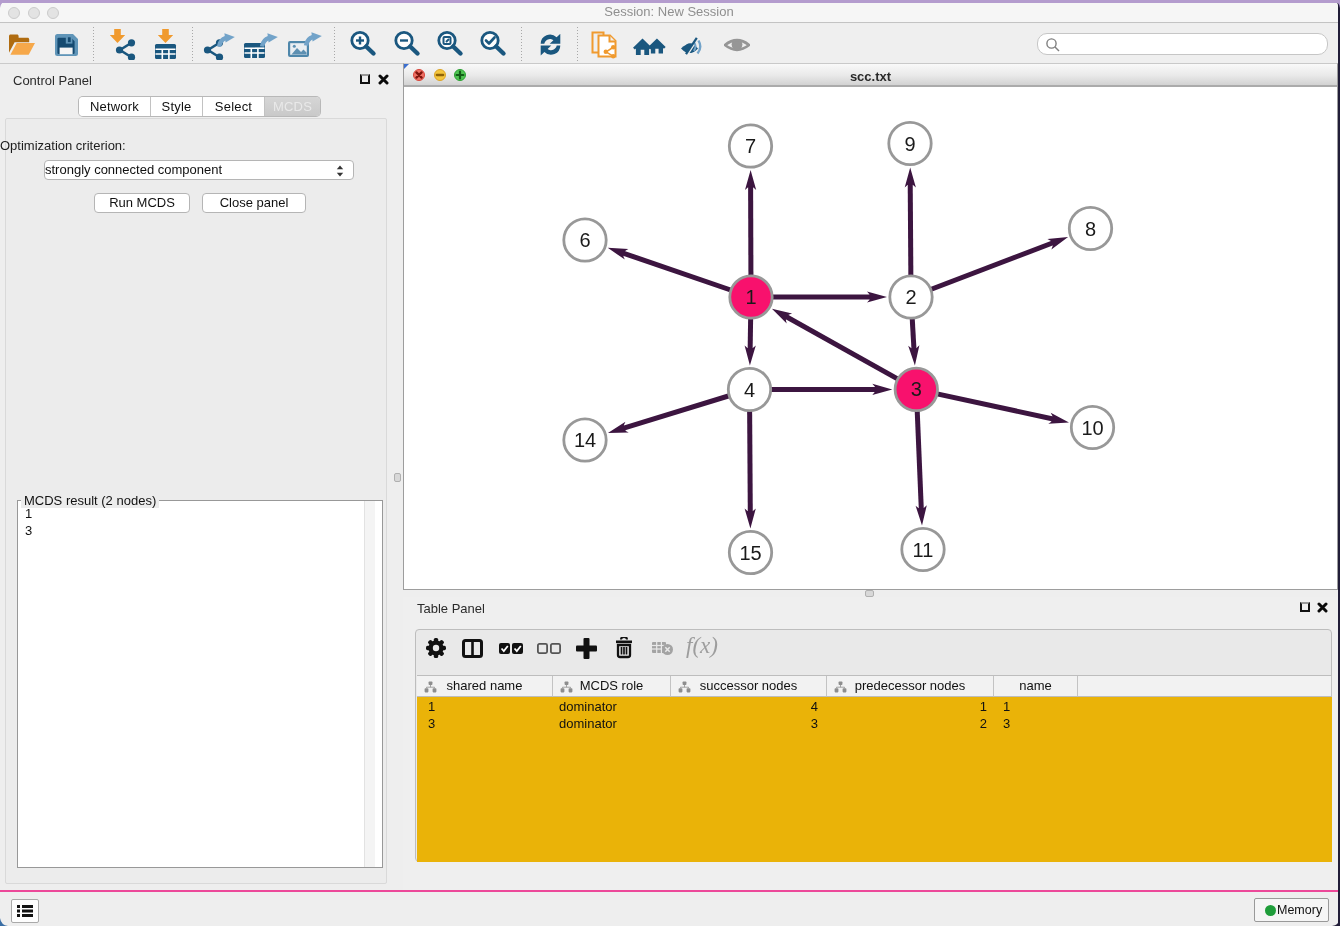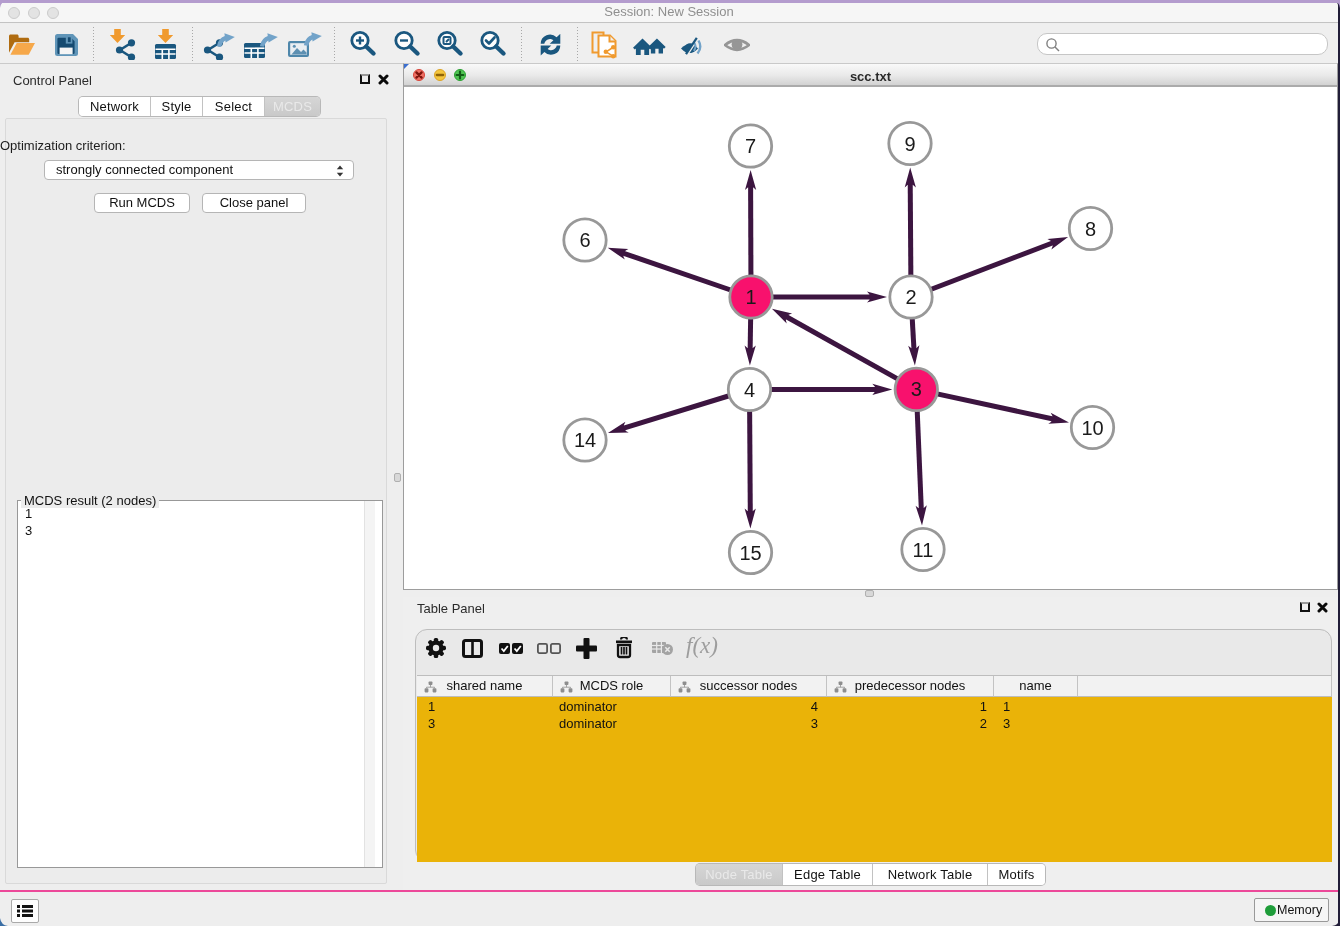--- a/index.html
+++ b/index.html
@@ -14,34 +14,34 @@
 .tsep{position:absolute;top:3px;height:34px;width:1px;background-image:linear-gradient(#a8a8a8 40%,transparent 40%);background-size:1px 3px}
 #search{position:absolute;left:1037px;top:9px;width:291px;height:22px;background:#fff;border:1px solid #c6c6c6;border-radius:10px}
 #cp{position:absolute;left:0;top:64px;width:392px;height:826px}
 #cptitle{position:absolute;left:13px;top:9px;font-size:13px;color:#2b2b2b}
 #cpinner{position:absolute;left:5px;top:54px;width:382px;height:766px;background:#ececec;border:1px solid #d9d9d9;border-radius:2px}
 .seg{position:absolute;display:flex;height:19px;border-radius:4px;box-shadow:0 0 0 1px #b8b8b8;overflow:hidden;font-size:13px;letter-spacing:0.2px}
 .seg .s{display:flex;align-items:center;justify-content:center;background:#fff;color:#111;border-right:1px solid #c2c2c2;height:100%}
 .seg .s:last-child{border-right:none}
 .seg .sel{background:linear-gradient(#d6d6d6,#c9c9c9);color:#e9e9e9;text-shadow:none}
 #optlab{position:absolute;left:0;top:74px;width:392px;text-align:left;font-size:13px;color:#1c1c1c}
-#dropdown{position:absolute;left:44px;top:96px;width:310px;height:20px;background:#fff;border:1px solid #b5b5b5;border-radius:4px;font-size:13px;color:#111;line-height:18px;padding-left:11px}
+#dropdown{position:absolute;left:44px;top:96px;width:310px;height:20px;background:#fff;border:1px solid #b5b5b5;border-radius:4px;font-size:13px;color:#111;line-height:18px;}
 .btn{position:absolute;height:20px;background:#fff;border:1px solid #b5b5b5;border-radius:4px;font-size:13px;color:#111;text-align:center;line-height:18px}
 #mcdsbox{position:absolute;left:17px;top:436px;width:366px;height:368px;background:#fff;border:1px solid #989898}
 #mcdsleg{position:absolute;left:21px;top:429px;background:#ececec;padding:0 3px;font-size:13px;color:#111}
 #mcdsscroll{position:absolute;left:346px;top:0;width:11px;height:366px;background:#f4f4f4;border-left:1px solid #e2e2e2}
 #net{position:absolute;left:403px;top:63px;width:935px;height:527px;border:1px solid #9d9d9d;border-top-color:#c9c9c9;background:#fff}
 #nettitle{position:absolute;left:0;top:0;width:100%;height:23px;background:linear-gradient(#f9f9f9,#e9e9e9 55%,#d2d2d2);border-bottom:2px solid #ababab}
 #netname{position:absolute;top:5px;width:100%;text-align:center;font-size:13px;font-weight:bold;color:#2a2a2a}
 .mb{position:absolute;top:5px;width:12px;height:12px;border-radius:50%;overflow:hidden}
 .mb svg{display:block}
 #canvas{position:absolute;left:0;top:23px;width:933px;height:502px;background:#fff;overflow:hidden}
 #tp{position:absolute;left:403px;top:597px;width:935px;height:293px;background:#efefef}
 #tptitle{position:absolute;left:14px;top:4px;font-size:13px;color:#2b2b2b}
-#tpinner{position:absolute;left:12px;top:32px;width:917px;height:233px;background:#e9e9e9;border:1px solid #bdbdbd;border-radius:12px}
+#tpinner{position:absolute;left:12px;top:32px;width:917px;height:233px;background:#e9e9e9;border:1px solid #bdbdbd;border-radius:4px}
 #tptools{position:absolute;left:0;top:0;width:100%;height:44px}
 #tbl{position:absolute;left:1px;top:45px;width:915px;height:187px;background:#eab308;border-top:1px solid #bdbdbd}
 .hdr{position:absolute;top:0;height:21px;background:#f2f2f2;border-right:1px solid #c3c3c3;border-bottom:1px solid #bdbdbd;font-size:13px;color:#111;text-align:center;line-height:20px}
 .cell{position:absolute;font-size:13px;color:#111;height:17px;line-height:17px}
 #statusbar{position:absolute;left:0;top:890px;width:1338px;height:36px;background:#eeeeee;border-top:2px solid #ec4899}
 #listbtn{position:absolute;left:11px;top:7px;width:28px;height:24px;background:#fdfdfd;border:1px solid #a9a9a9;border-radius:2px}
 #membtn{position:absolute;left:1254px;top:6px;width:75px;height:24px;background:#f5f5f5;border:1px solid #999;border-radius:2px;font-size:12.5px;color:#111;line-height:22px;text-align:left;padding-left:22px}
 #memdot{position:absolute;left:10px;top:6px;width:11px;height:11px;border-radius:50%;background:#1f9d3a}
 .grip{position:absolute;width:7px;height:9px;background:#d8d8d8;border:1px solid #b0b0b0;border-radius:2px}
 #deskR{position:absolute;left:1338px;top:0;width:2px;height:926px;background:#211d38}
@@ -436,26 +436,20 @@
 <div class="cell" style="left:254px;top:22px;width:147px;text-align:right">4</div>
 <div class="cell" style="left:410px;top:22px;width:160px;text-align:right">1</div>
 <div class="cell" style="left:586px;top:22px">1</div>
 <div class="cell" style="left:11px;top:39px">3</div>
 <div class="cell" style="left:142px;top:39px">dominator</div>
 <div class="cell" style="left:254px;top:39px;width:147px;text-align:right">3</div>
 <div class="cell" style="left:410px;top:39px;width:160px;text-align:right">2</div>
 <div class="cell" style="left:586px;top:39px">3</div>
         </div>
   </div>
-  <div class="seg" style="left:293px;top:267px;height:21px">
-   <div class="s sel" style="width:87px">Node Table</div>
-        <div class="s" style="width:90px">Edge Table</div>
-        <div class="s" style="width:115px">Network Table</div>
-        <div class="s" style="width:57px">Motifs</div>
-  </div>
  </div>
  <div id="statusbar">
   <div id="listbtn"><svg width="26" height="22" viewBox="0 0 26 22">
           <g fill="#111">
             <rect x="5" y="5" width="3" height="3"></rect>
             <rect x="5" y="9.5" width="3" height="3"></rect>
             <rect x="5" y="14" width="3" height="3"></rect>
             <rect x="10" y="5" width="11" height="3"></rect>
             <rect x="10" y="9.5" width="11" height="3"></rect>
             <rect x="10" y="14" width="11" height="3"></rect>

